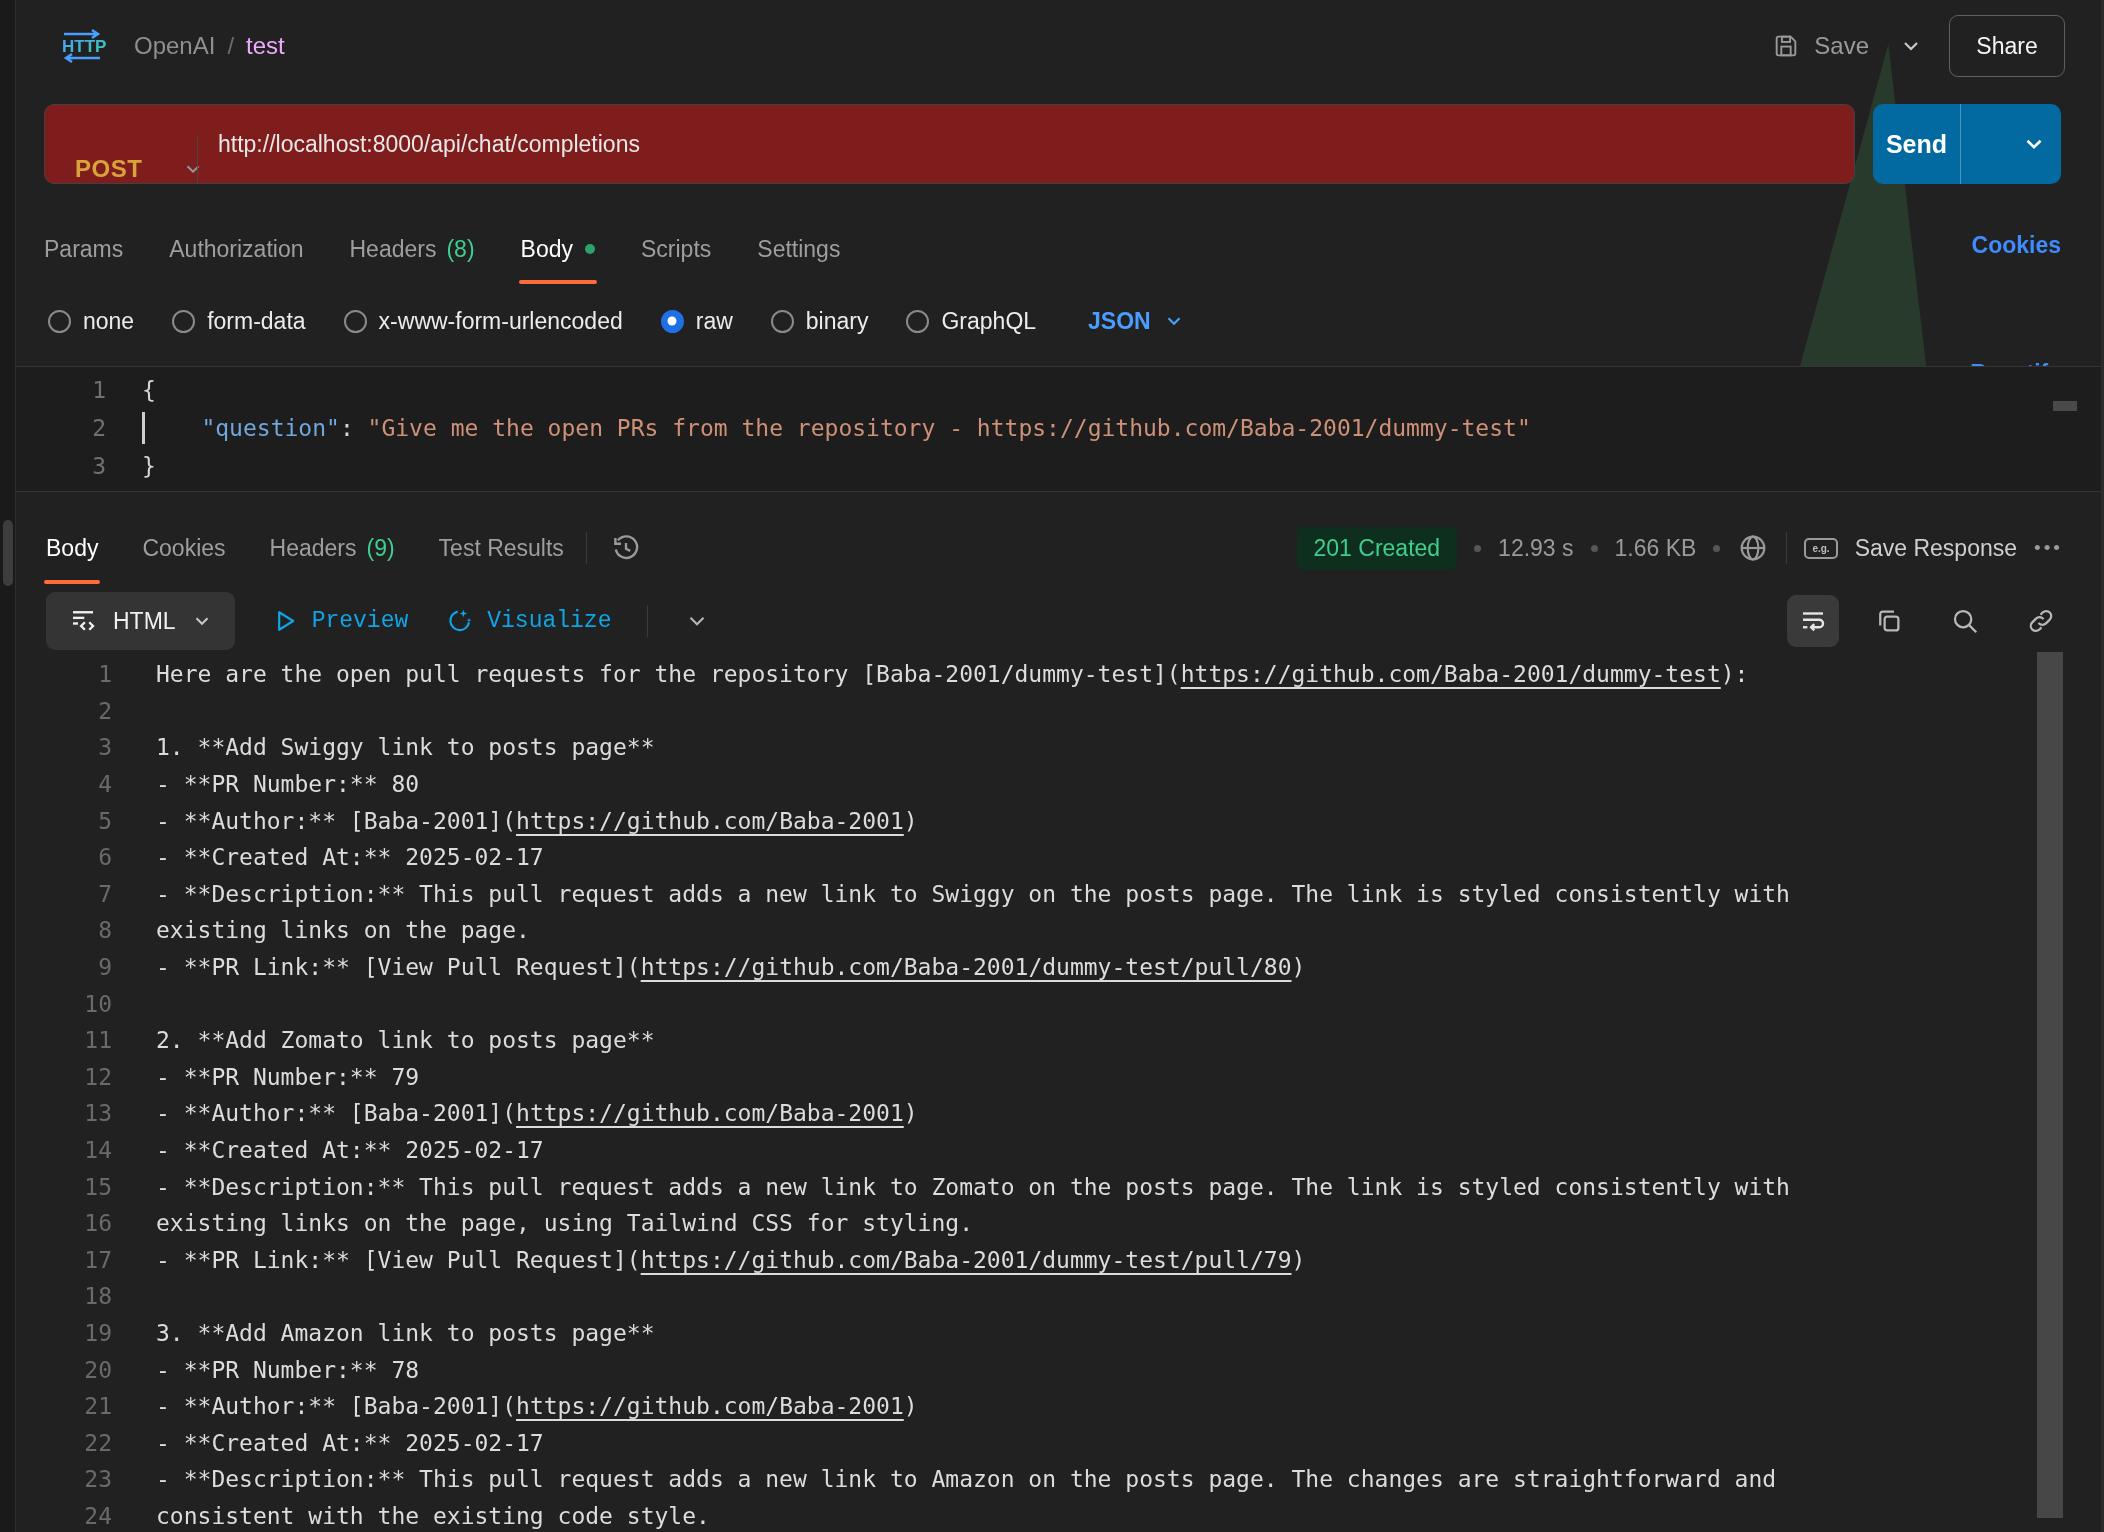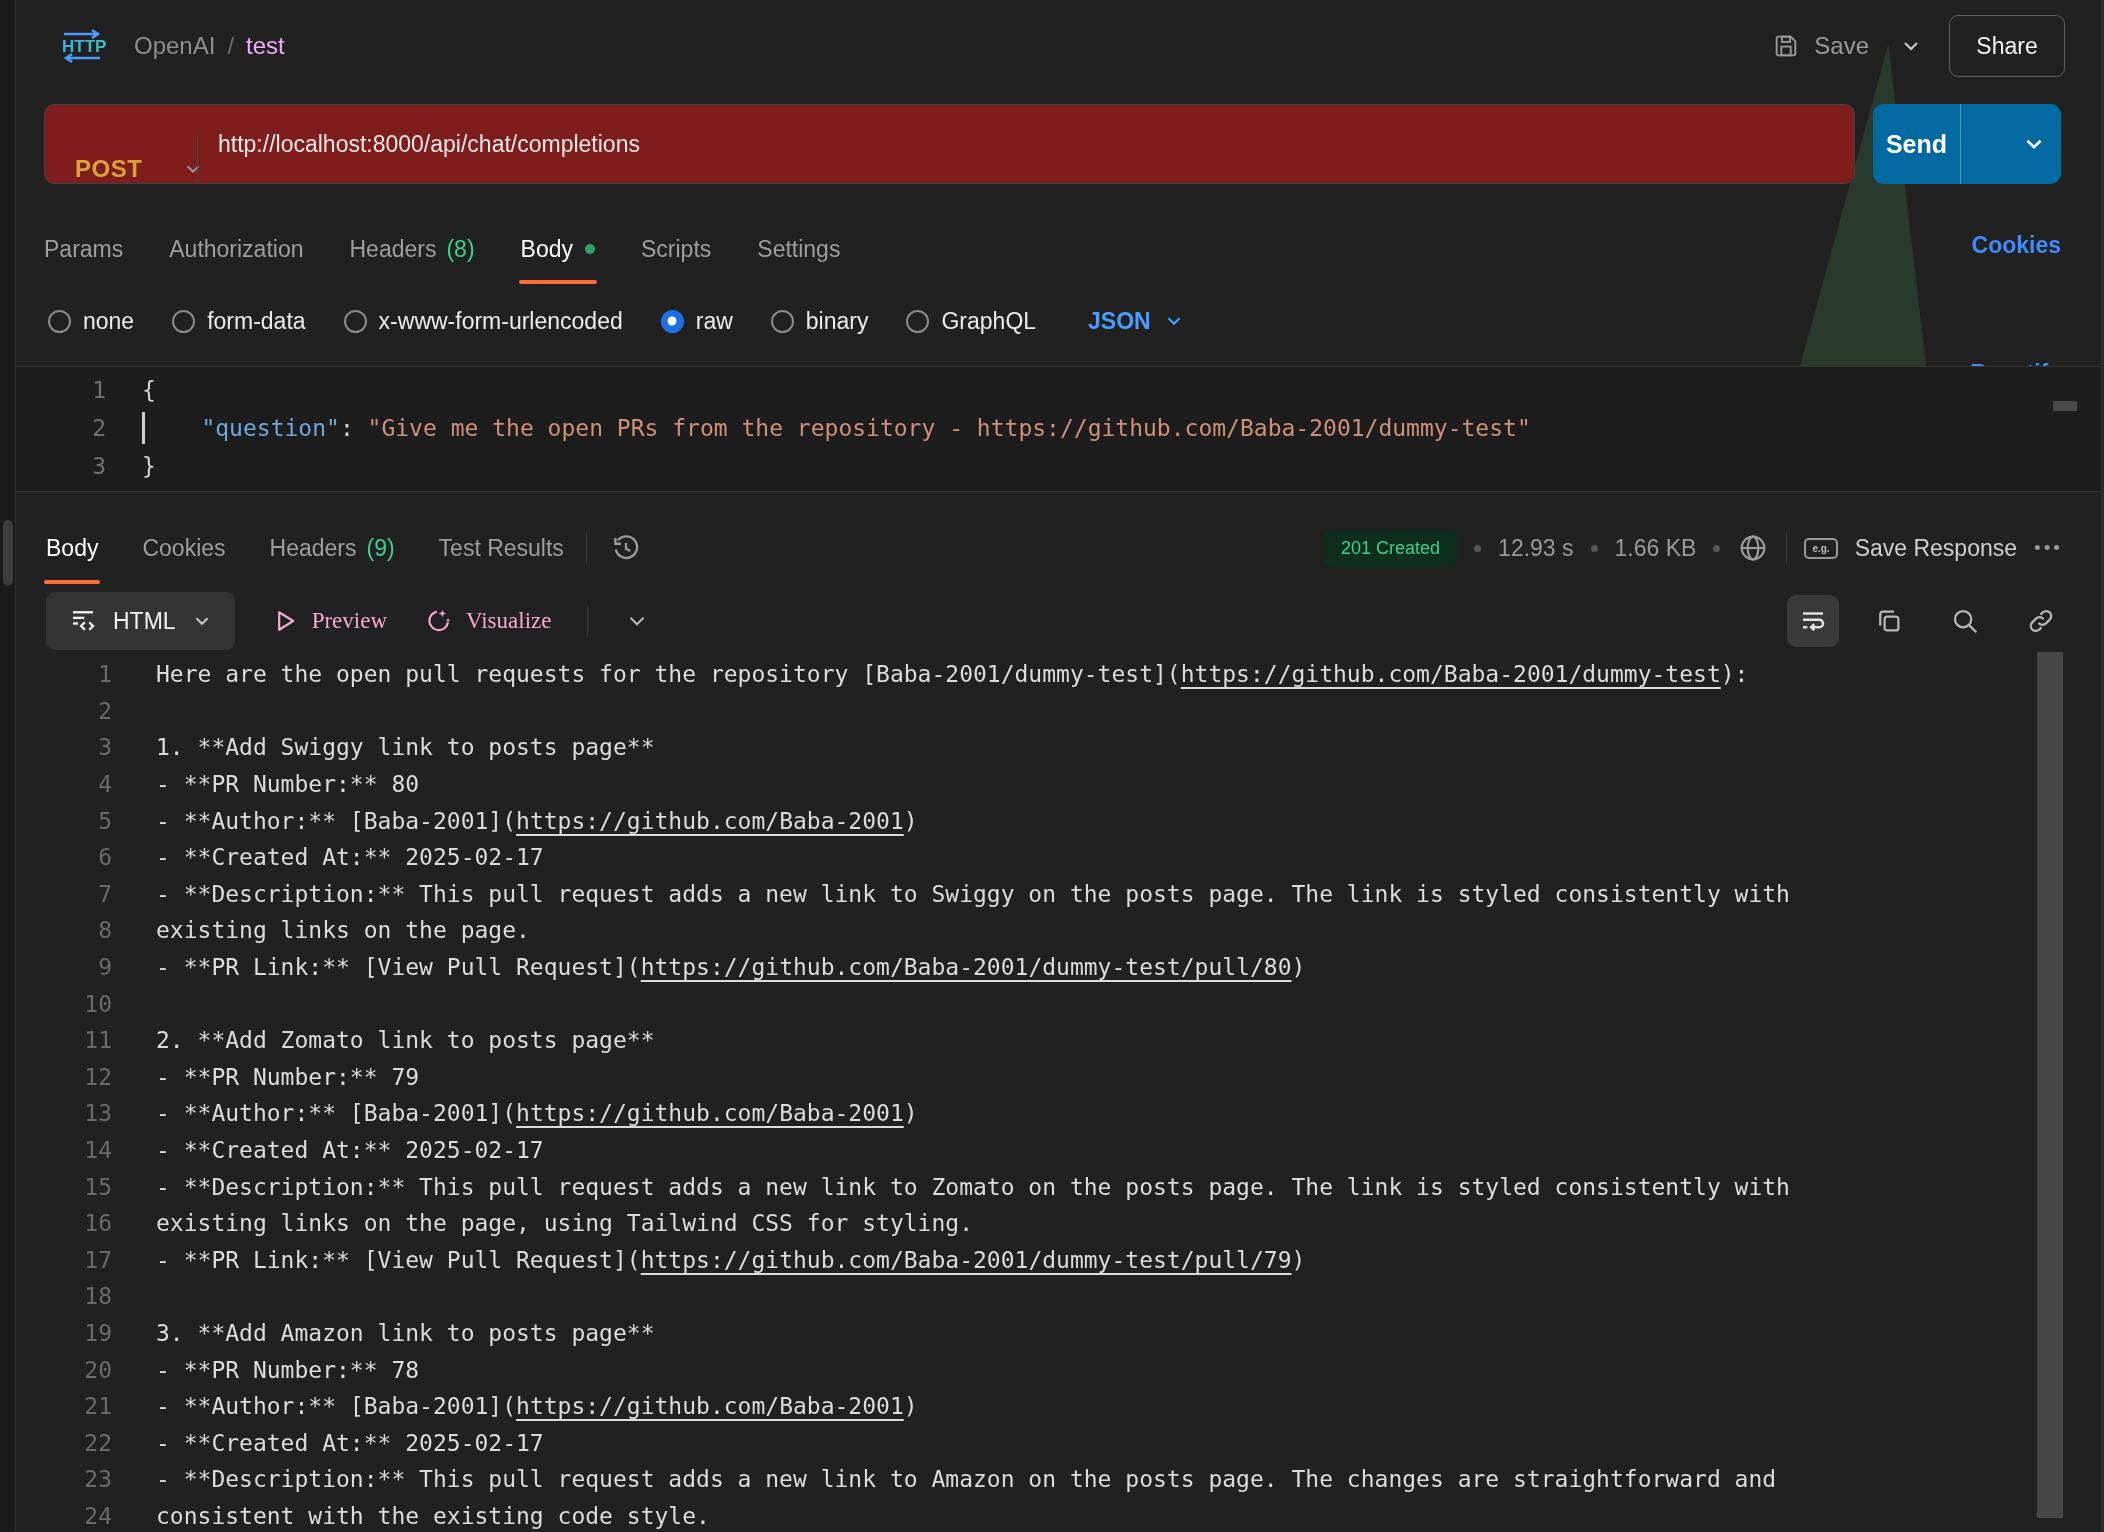--- a/index.html
+++ b/index.html
@@ -72,33 +72,33 @@
   .tok-string { color:#ce9178; }
   .editor-scroll-thumb { position:absolute; right:24px; top:34px; width:24px; height:10px; background:#4a4a4a; }
 
   
   .resp-header { position:absolute; z-index:2; left:16px; top:512px; right:0; height:72px; display:flex; align-items:stretch; padding-left:30px; }
   .resp-tabs { display:flex; gap:44px; }
   .resp-extra { display:flex; align-items:center; margin-left:22px; gap:22px; }
   .vdiv { width:1px; height:32px; background:#3a3a3a; }
   .history-icon { color:#9a9a9a; display:flex; cursor:pointer; }
   .status-group { margin-left:auto; display:flex; align-items:center; gap:17px; padding-right:38px; }
-  .status-pill { background:#0e2f1e; color:#3ecf8e; font-size:18px; padding:8px 17px; border-radius:7px; }
+  .status-pill { background:#0e2f1e; color:#3ecf8e; font-size:23px; padding:8px 17px; border-radius:7px; }
   .sep-dot { width:7px; height:7px; border-radius:50%; background:#565656; }
   .meta-text { color:#9a9a9a; font-size:23px; }
   .globe-icon { color:#9a9a9a; display:flex; cursor:pointer; }
   .eg-box { border:2px solid #9a9a9a; border-radius:5px; color:#bdbdbd; font-size:10px; font-weight:700; padding:3px 6px; }
   .save-response { color:#cfcfcf; font-size:23px; cursor:pointer; }
   .kebab { color:#9a9a9a; font-size:19px; letter-spacing:3px; cursor:pointer; }
 
   
   .resp-toolbar { position:absolute; z-index:2; left:16px; top:588px; right:0; height:66px; display:flex; align-items:center; padding-left:30px; gap:36px; }
   .html-pill { display:flex; align-items:center; gap:15px; background:#343434; border:none; border-radius:9px; height:58px; padding:0 22px; color:#f0f0f0; font-size:23px; font-family:inherit; cursor:pointer; }
   .html-pill .pill-chevron { color:#c9c9c9; display:flex; }
-  .tool-btn { display:flex; align-items:center; gap:13px; background:none; border:none; color:#f9a8d4; font-size:23px; font-family:Liberation Serif, serif; cursor:pointer; }
+  .tool-btn { display:flex; align-items:center; gap:13px; background:none; border:none; color:#0ea5e9; font-size:23px; font-family:Liberation Mono, monospace; cursor:pointer; }
   .tool-chevron { color:#b5b5b5; display:flex; cursor:pointer; }
   .right-icons { margin-left:auto; display:flex; align-items:center; gap:24px; padding-right:34px; }
   .icon-btn { background:none; border:none; color:#b8b8b8; display:flex; align-items:center; justify-content:center; cursor:pointer; width:52px; height:52px; border-radius:9px; }
   .icon-btn.active { background:#3a3a3a; color:#e6e6e6; }
 
   
   .resp-body { position:absolute; z-index:2; left:16px; top:656px; right:70px; bottom:0; font-family:"DejaVu Sans Mono", monospace; font-size:23px; overflow:hidden; }
   .r-line { display:flex; align-items:center; height:36.6px; }
   .r-num { width:96px; text-align:right; color:#6a6a6a; flex-shrink:0; }
   .r-text { margin-left:44px; color:#dcdcdc; white-space:pre; }

